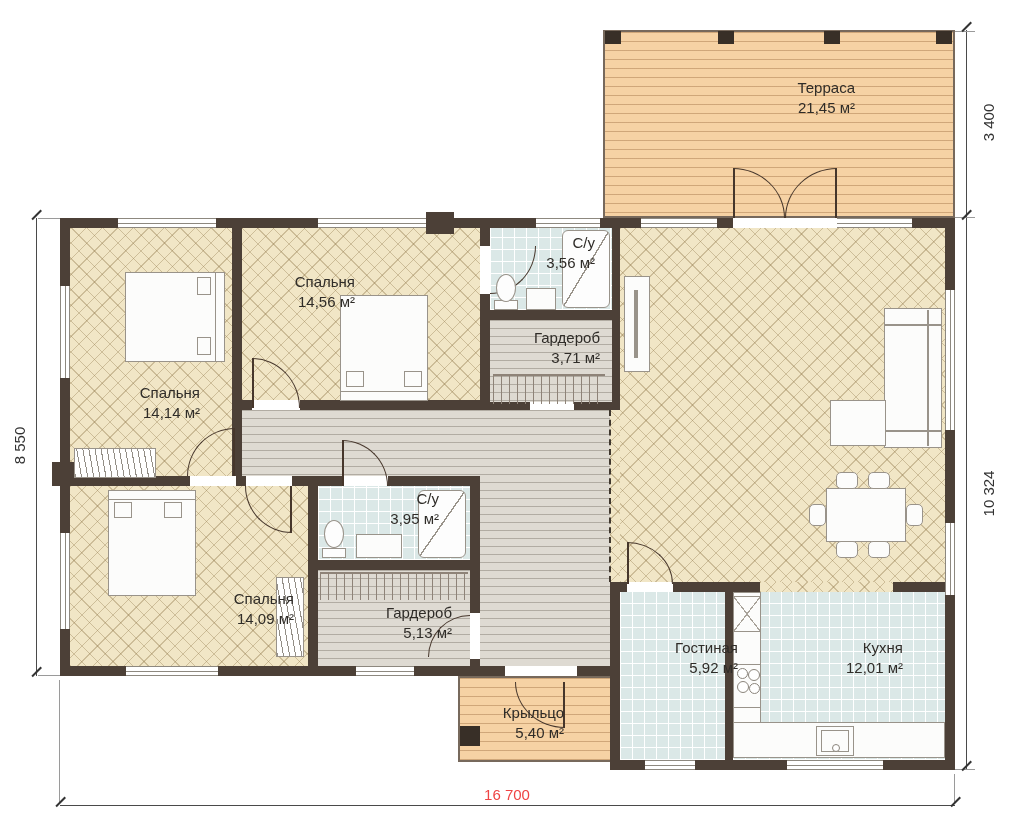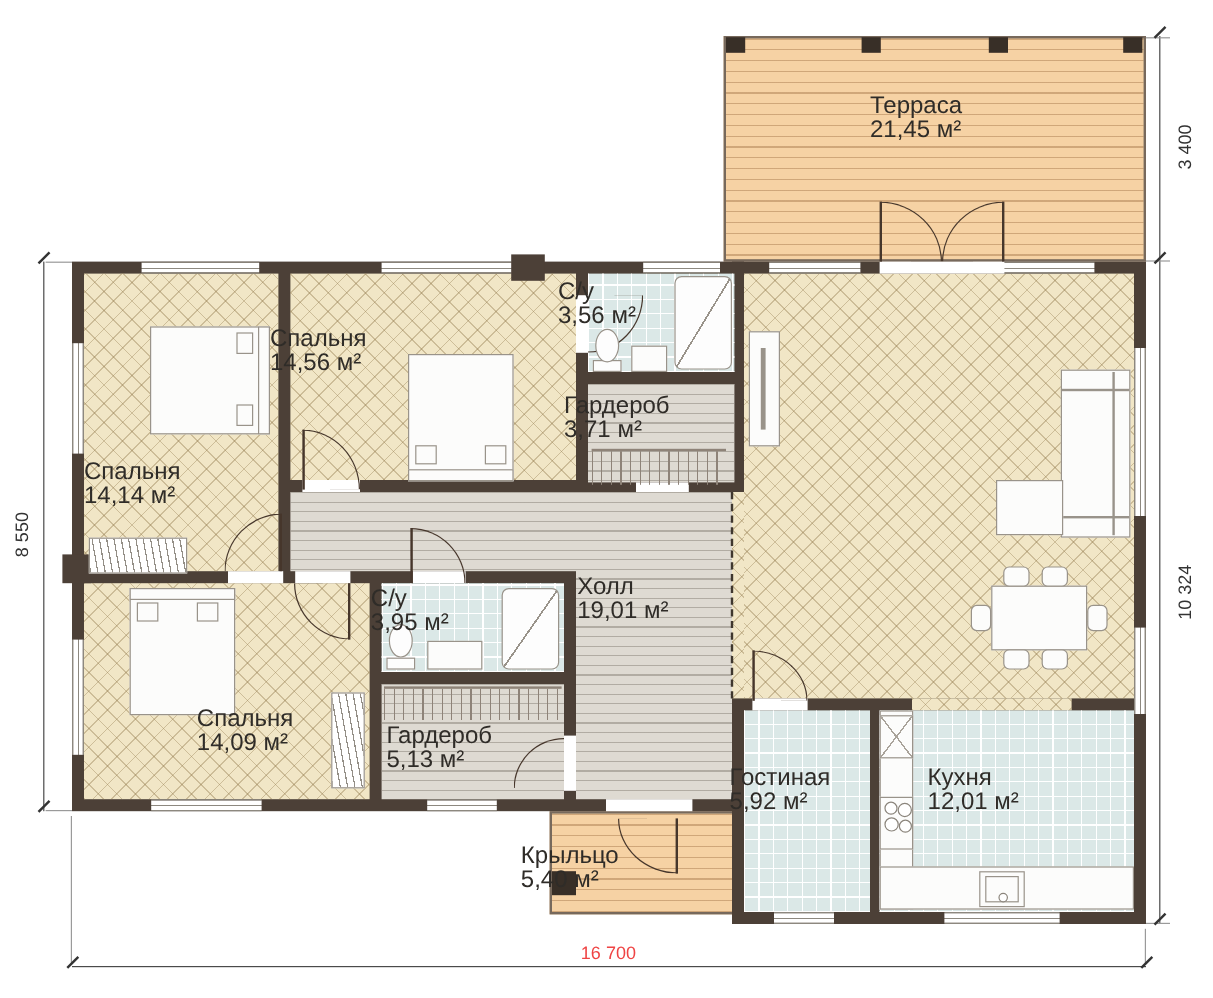--- a/index.html
+++ b/index.html
@@ -39,22 +39,22 @@
   .shower{position:absolute;background:#fdfdfd;border:1.5px solid #99938a;border-radius:6px;box-sizing:border-box;
      background-image:linear-gradient(to bottom right,transparent calc(50% - 0.7px),#99938a calc(50% - 0.7px) calc(50% + 0.7px),transparent calc(50% + 0.7px));}
   .toilet-bowl{position:absolute;background:#fdfdfd;border:1.5px solid #99938a;border-radius:50%;box-sizing:border-box;}
   .toilet-tank{position:absolute;background:#fdfdfd;border:1.5px solid #99938a;box-sizing:border-box;}
   .xbox{position:absolute;background-color:#fcfcfb;border:1.5px solid #99938a;box-sizing:border-box;
      background-image:linear-gradient(to bottom right,transparent calc(50% - 0.6px),#a9a39a calc(50% - 0.6px) calc(50% + 0.6px),transparent calc(50% + 0.6px)),
                       linear-gradient(to top right,transparent calc(50% - 0.6px),#a9a39a calc(50% - 0.6px) calc(50% + 0.6px),transparent calc(50% + 0.6px));}
   .burner{position:absolute;border:1px solid #8b857c;border-radius:50%;background:#fff;}
   .dashed-v{position:absolute;width:0;border-left:2px dashed #3f372e;}
   .post{position:absolute;background:#382f27;}
-  .rlabel{position:absolute;width:130px;margin-left:-65px;text-align:left;
-     font-size:20px;line-height:20px;color:#2f2c28;}
+  .rlabel{position:absolute;width:130px;margin-left:-65px;text-align:right;
+     font-size:15px;line-height:20px;color:#2f2c28;}
   .title{position:absolute;font-size:28px;color:#141414;letter-spacing:0.5px;}
   .dimline-v{position:absolute;width:1px;background:#4a4a4a;}
   .dimline-h{position:absolute;height:1px;background:#4a4a4a;}
   .extline{position:absolute;background:#9a9a9a;}
   .tick{position:absolute;width:13px;height:1.5px;background:#333;transform:rotate(-45deg);}
   .dim-label-v{position:absolute;font-size:15px;color:#333;transform:rotate(-90deg);
      transform-origin:center;width:84px;text-align:center;}
   .dim-label-h{position:absolute;font-size:15px;color:#ef4444;width:94px;text-align:center;}
 </style>
 </head>
@@ -216,24 +216,20 @@
     <div>14,56 м²</div>
   </div>
   <div class="rlabel" style="left:530px;top:233px">
     <div>С/у</div>
     <div>3,56 м²</div>
   </div>
   <div class="rlabel" style="left:535px;top:328px">
     <div>Гардероб</div>
     <div>3,71 м²</div>
   </div>
-  <div class="rlabel" style="left:546px;top:479px">
-    <div>Холл</div>
-    <div>19,01 м²</div>
-  </div>
   <div class="rlabel" style="left:374px;top:489px">
     <div>С/у</div>
     <div>3,95 м²</div>
   </div>
   <div class="rlabel" style="left:229px;top:589px">
     <div>Спальня</div>
     <div>14,09 м²</div>
   </div>
   <div class="rlabel" style="left:387px;top:603px">
     <div>Гардероб</div>

